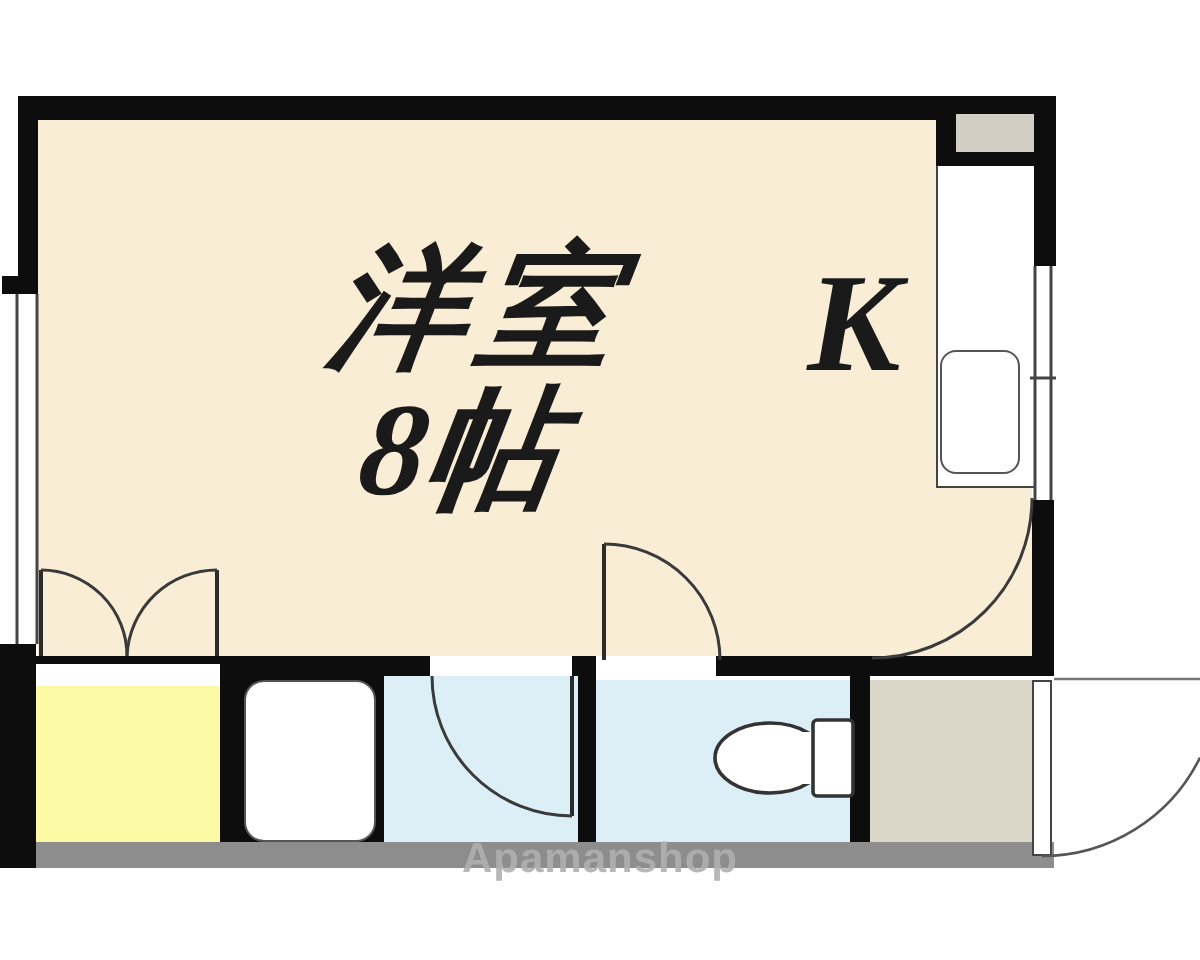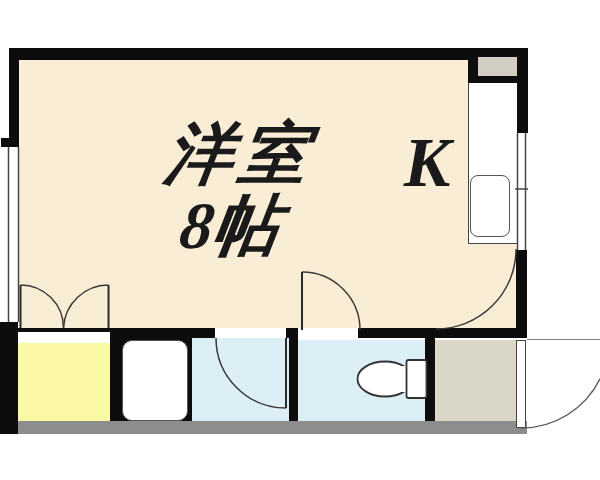--- a/index.html
+++ b/index.html
@@ -98,14 +98,15 @@
     <g>
       <ellipse cx="385" cy="379" rx="27.5" ry="17.5" fill="#fff" stroke="#333" stroke-width="1.8"></ellipse>
       <rect x="400" y="366" width="8" height="26" fill="#fff" stroke="none"></rect>
       <rect x="406.5" y="360" width="20" height="38" rx="2" fill="#fff" stroke="#333" stroke-width="1.8"></rect>
     </g>
   </svg>
 
   <div class="lbl lbl-cjk" style="left:160px;top:120px;width:160px;font-size:68px;letter-spacing:6px;">洋室</div>
   <div class="lbl lbl-cjk" style="left:156px;top:193px;width:148px;font-size:66px;">8帖</div>
   <div class="lbl" style="left:392px;top:128px;width:70px;font-size:70px;">K</div>
+  <div class="watermark" style="left:231px;top:418px;">Apamanshop</div>
 
 </div>
 
 </body></html>

